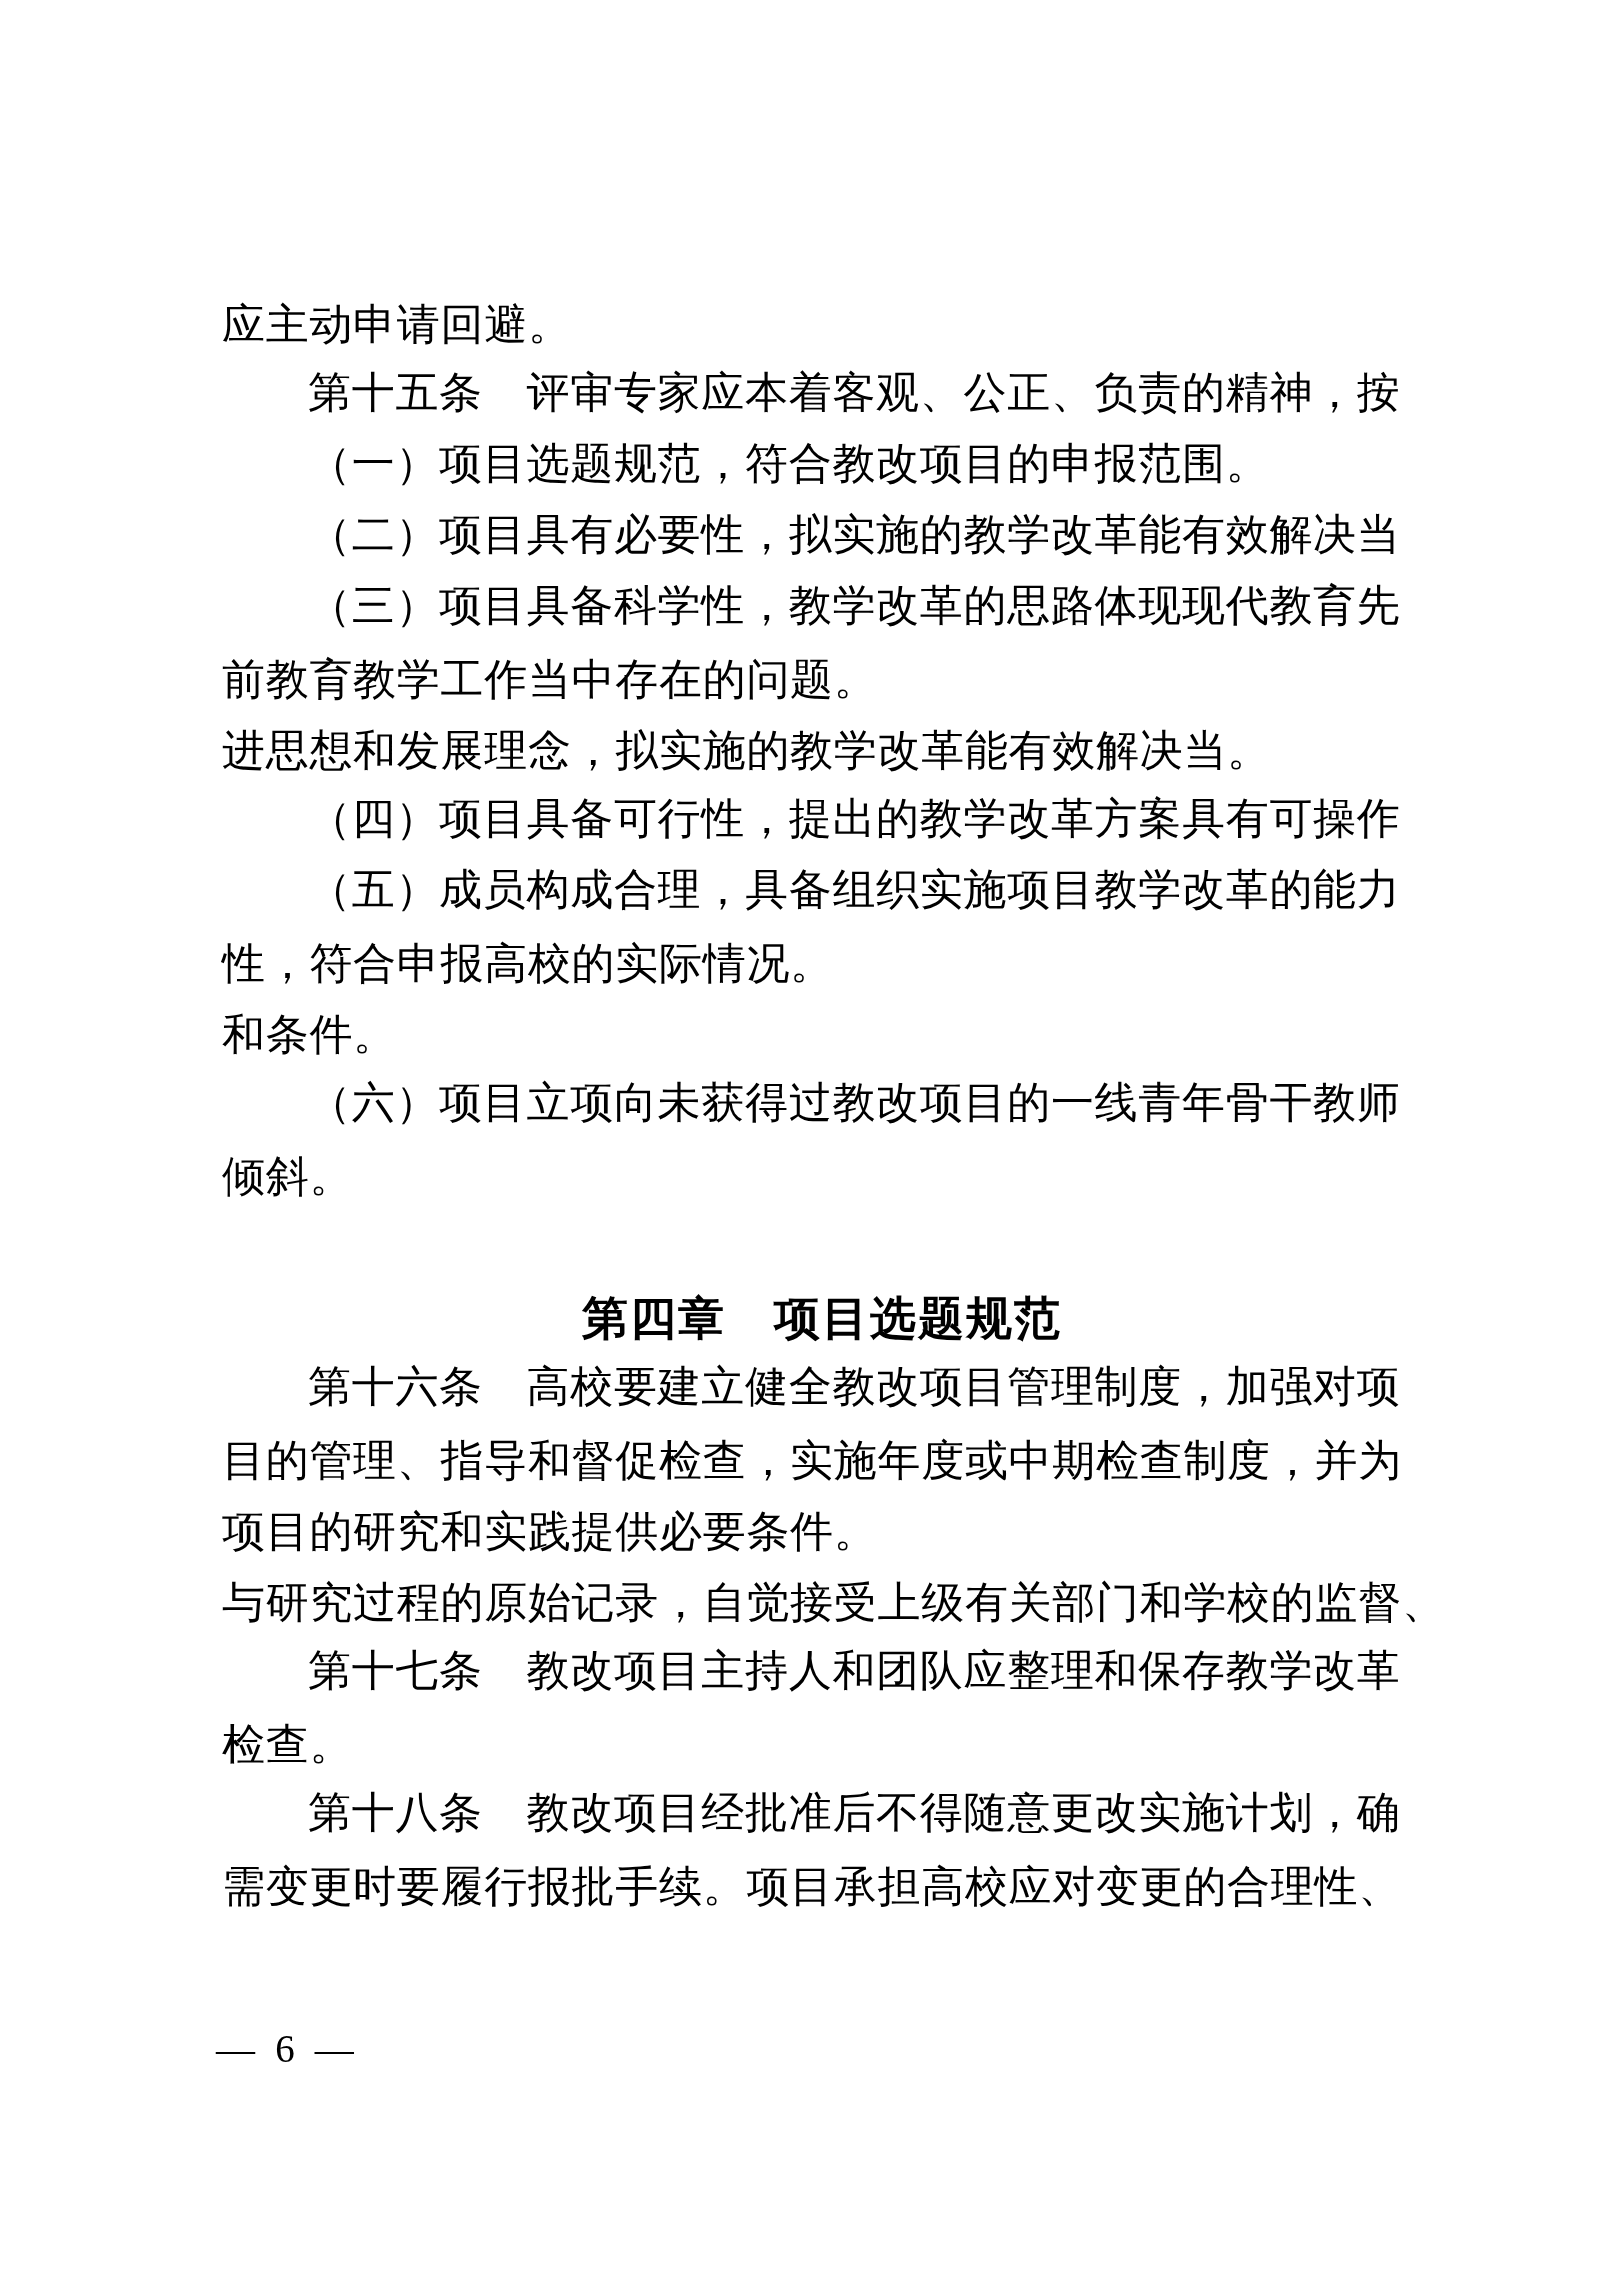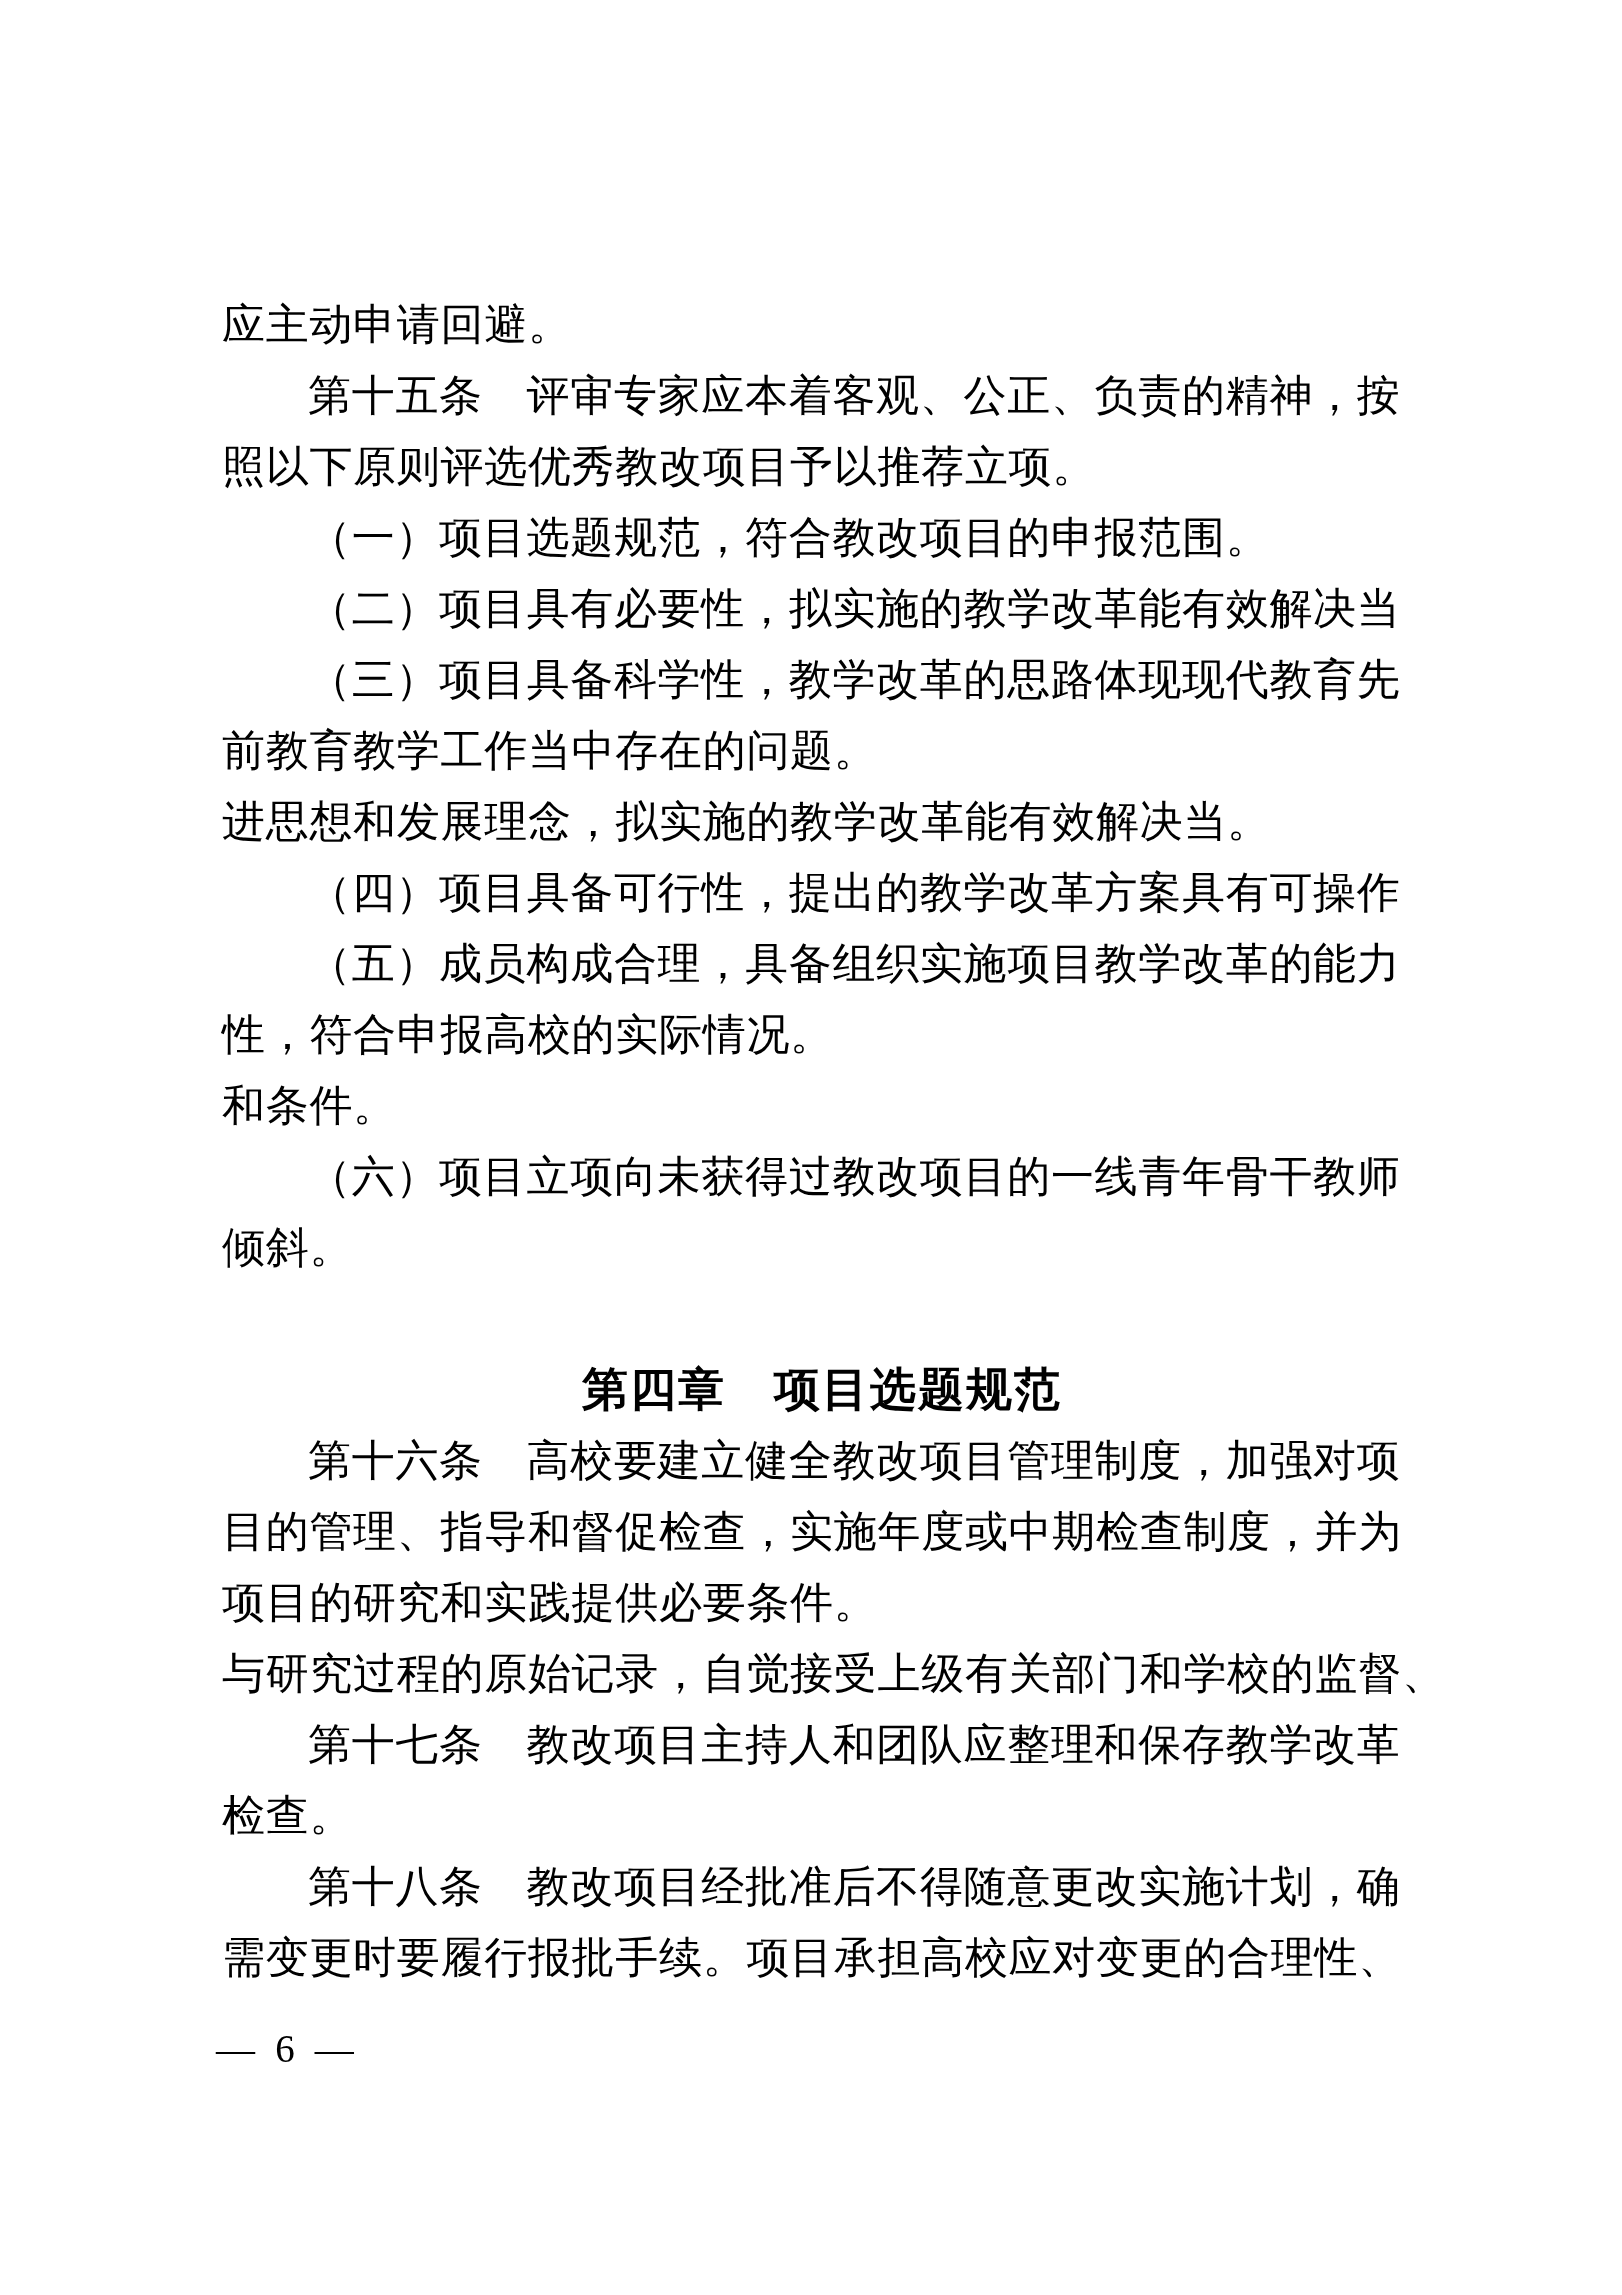--- a/index.html
+++ b/index.html
@@ -18,21 +18,21 @@
     top: 289px;
     width: 1200px;
   }
   .line {
     height: 71px;
     line-height: 71px;
     font-size: 43px;
     letter-spacing: 0.7px;
     white-space: nowrap;
   }
-  .indent { text-indent: 86px; }
+  .indent { text-indent: 86px; font-family: Liberation Mono, monospace; }
   .blank-line { height: 71px; }
   .chapter-heading {
     height: 71px;
     line-height: 71px;
     font-size: 46px;
     font-weight: bold;
     font-family: "Liberation Sans", sans-serif;
     text-align: center;
     letter-spacing: 2px;
     white-space: nowrap;
@@ -47,21 +47,20 @@
   }
 </style>
 </head>
 <body>
 
 <div class="page">
 
   <div class="text-block">
     <div class="line">应主动申请回避。</div>
     <div class="line indent">第十五条　评审专家应本着客观、公正、负责的精神，按</div>
-    <div class="line">照以下原则评选优秀教改项目予以推荐立项。</div>
     <div class="line indent">（一）项目选题规范，符合教改项目的申报范围。</div>
     <div class="line indent">（二）项目具有必要性，拟实施的教学改革能有效解决当</div>
     <div class="line indent">（三）项目具备科学性，教学改革的思路体现现代教育先</div>
     <div class="line">前教育教学工作当中存在的问题。</div>
     <div class="line">进思想和发展理念，拟实施的教学改革能有效解决当。</div>
     <div class="line indent">（四）项目具备可行性，提出的教学改革方案具有可操作</div>
     <div class="line indent">（五）成员构成合理，具备组织实施项目教学改革的能力</div>
     <div class="line">性，符合申报高校的实际情况。</div>
     <div class="line">和条件。</div>
     <div class="line indent">（六）项目立项向未获得过教改项目的一线青年骨干教师</div>

